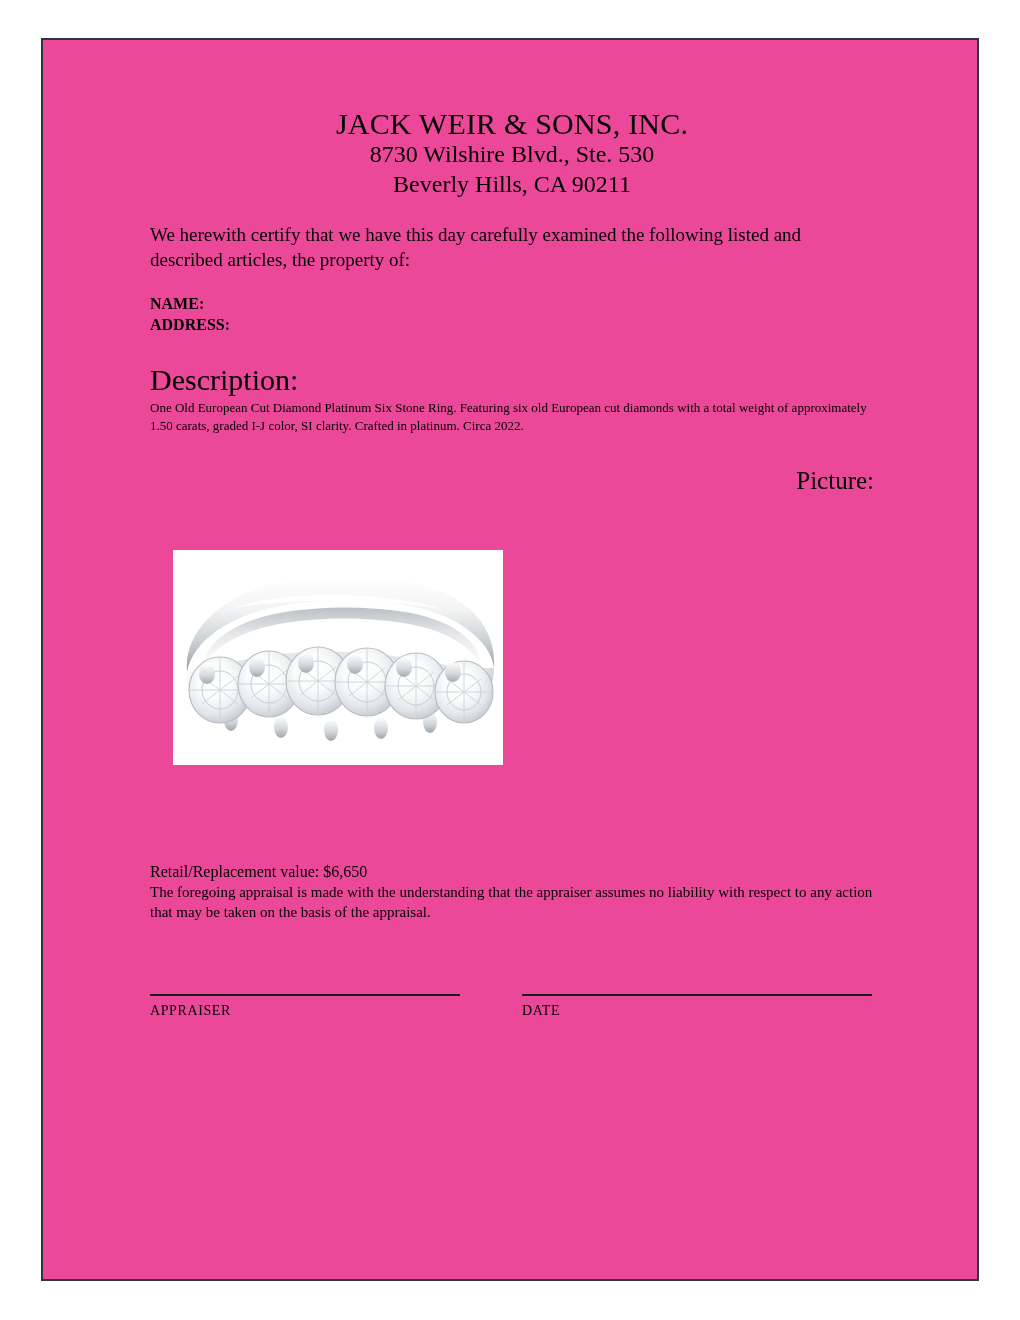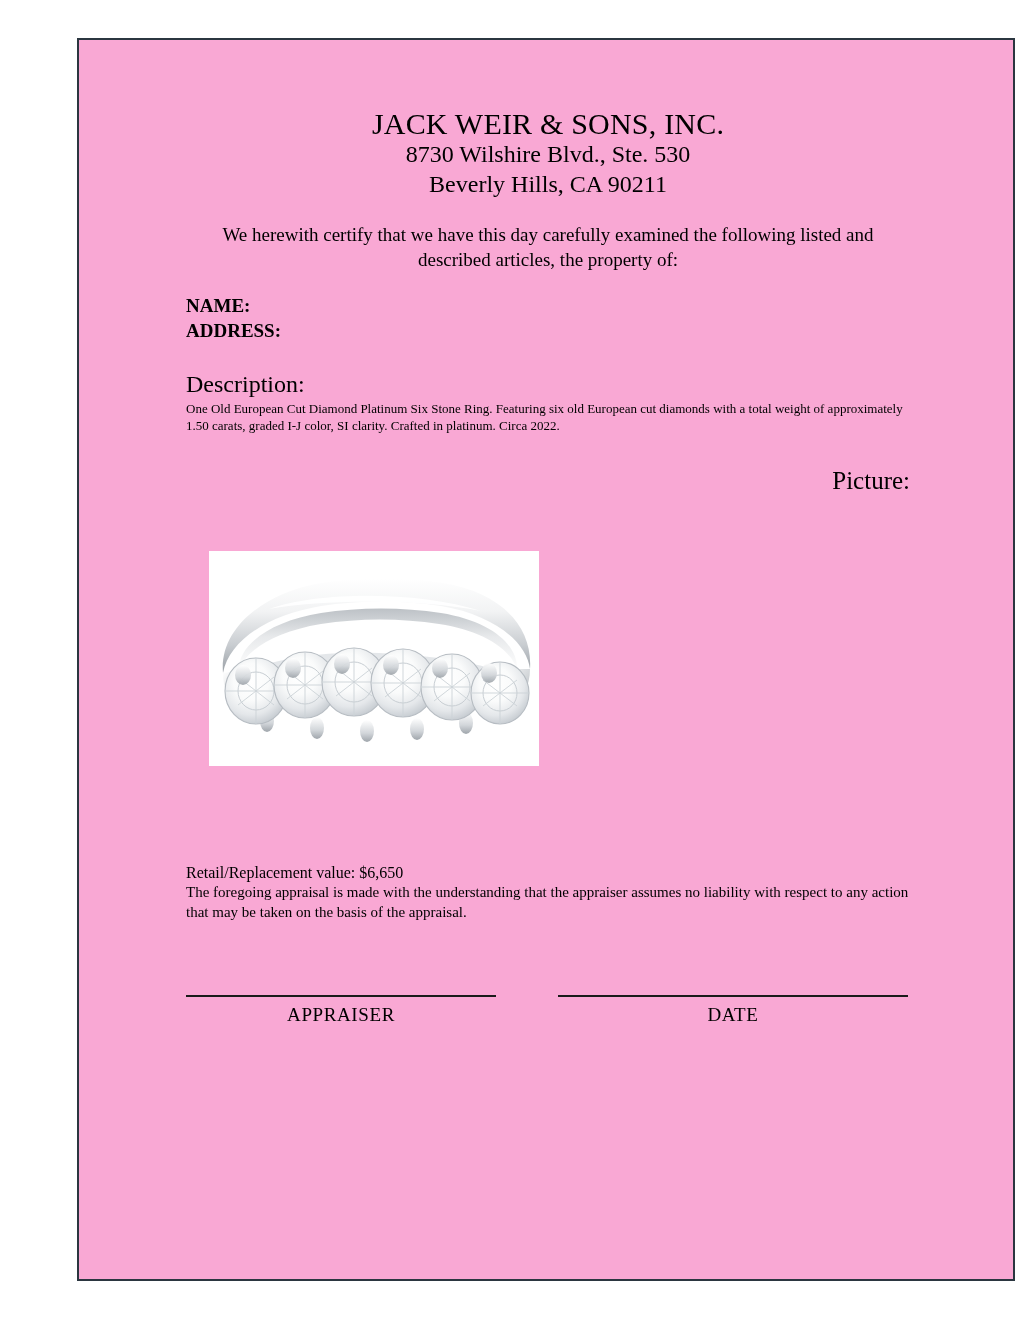--- a/index.html
+++ b/index.html
@@ -15,23 +15,22 @@
     overflow: hidden;
   }
 
   .page {
     position: absolute;
     left: 41px;
     top: 38px;
     width: 938px;
     height: 1243px;
     border: 2px solid #2b3640;
-    background: #f9a8d4;
+    background: #ec4899;
     box-sizing: border-box;
-    margin-left: 36px;
   }
 
   .content {
     position: absolute;
     left: 107px;          
     top: 0;
     width: 724px;         
   }
 
   
@@ -48,33 +47,33 @@
   .address-line {
     font-size: 24px;
     line-height: 1.22;
   }
 
   
   .certify {
     margin-top: 24px;
     font-size: 19px;
     line-height: 1.30;
-    text-align: center;
+    text-align: left;
   }
 
   .party-block {
     margin-top: 22px;
-    font-size: 19px;
+    font-size: 16px;
     line-height: 1.30;
     font-weight: bold;
   }
   .party-row { display: block; }
 
   .section-heading {
-    font-size: 24px;
+    font-size: 30px;
     line-height: 1.22;
     margin-top: 26px;
   }
 
   .description-text {
     font-size: 13px;
     line-height: 1.32;
     margin-top: 1px;
   }
 
@@ -133,22 +132,22 @@
     position: absolute;
     top: 0;
   }
   .sig-col.appraiser { left: 0px;   width: 310px; }
   .sig-col.date      { left: 372px; width: 350px; }
   .sig-rule {
     height: 0;
     border-top: 2px solid #1a1a1a;
   }
   .sig-label {
-    text-align: center;
-    font-size: 19px;
+    text-align: left;
+    font-size: 14px;
     letter-spacing: 0.6px;
     margin-top: 7px;
   }
 </style>
 </head>
 <body>
 
 <div class="page">
   <div class="content">
 

